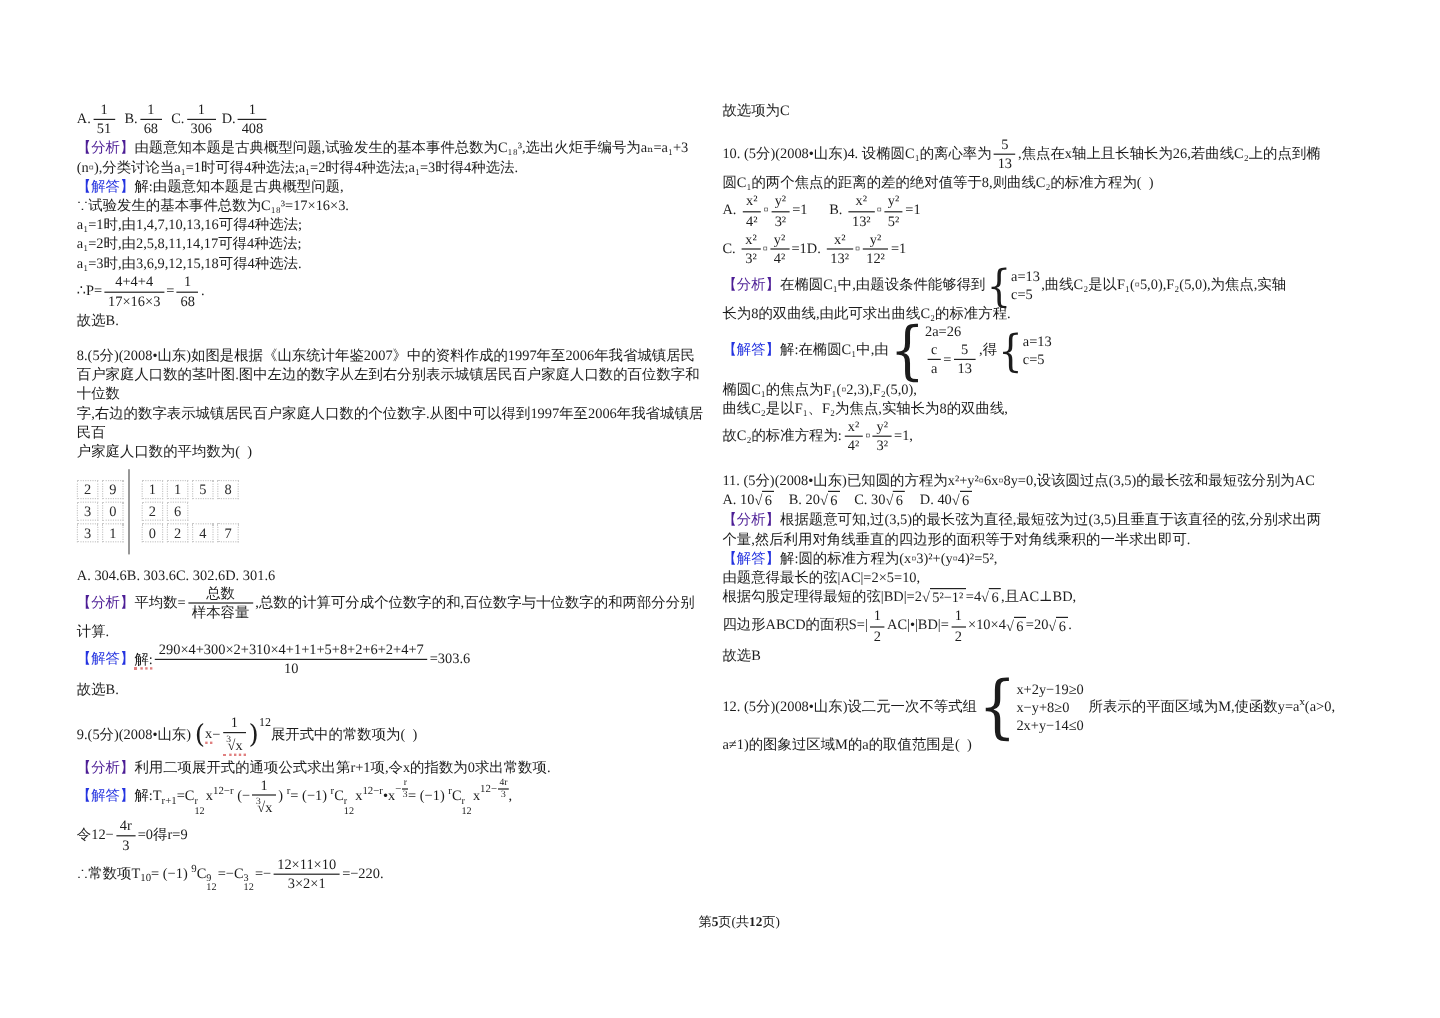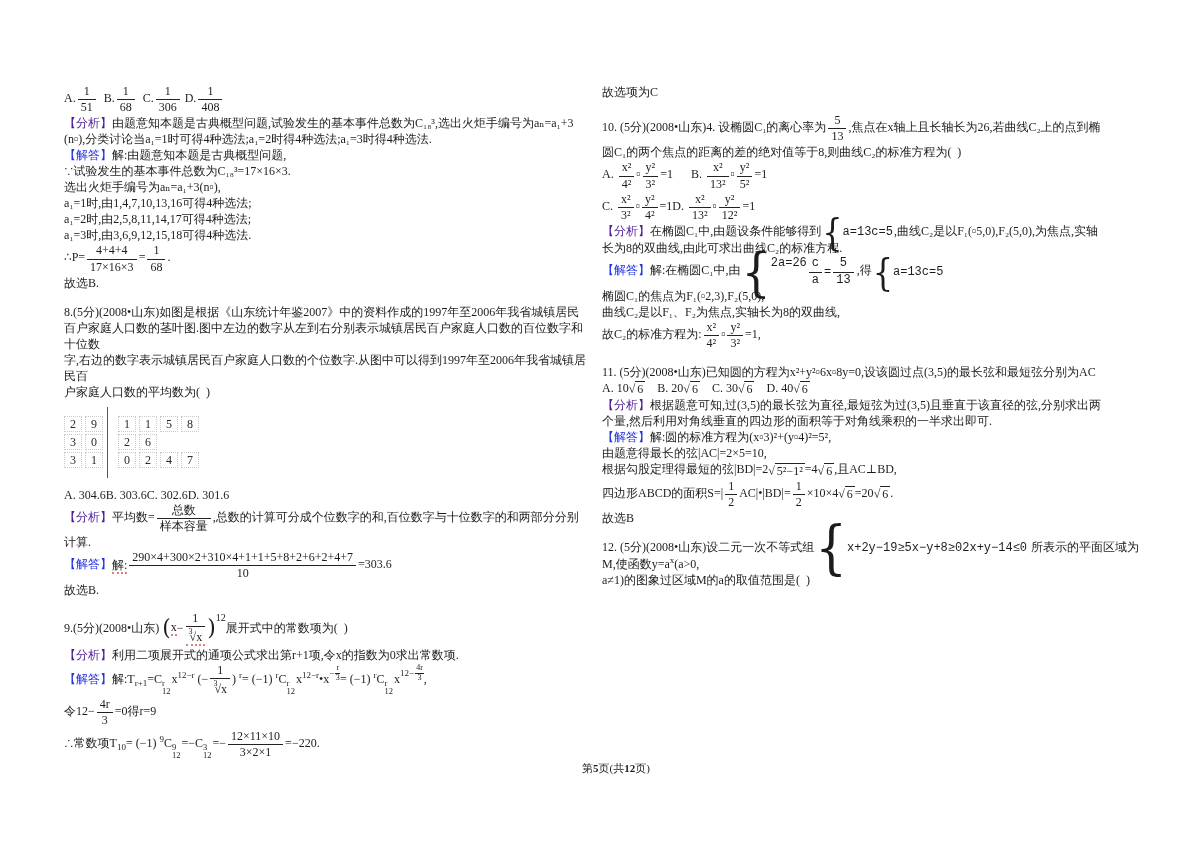--- a/index.html
+++ b/index.html
@@ -39,21 +39,21 @@
   .sqrt .ov{border-top:1px solid #222;padding:0 2px;}
   .idx{font-size:8px;vertical-align:7px;margin-right:-3px;}
   
   .bigp{font-size:22px;vertical-align:-3px;font-family:"DejaVu Serif",serif;letter-spacing:0;}
   
   .brace{display:inline-flex;align-items:center;vertical-align:middle;margin:0 1px;}
   .brace .bch{font-family:"DejaVu Serif",serif;font-weight:400;transform:scaleY(1.15);}
   .b2 .bch{font-size:32px;}
   .bfx .bch{font-size:46px;}
   .b3 .bch{font-size:50px;}
-  .brace .rows{display:inline-flex;flex-direction:row;text-align:left;line-height:15px;font-family:Liberation Mono, monospace;}
+  .brace .rows{display:inline-flex;flex-direction:column;text-align:left;line-height:15px;}
   .rowflex{display:inline-flex;align-items:center;}
   
   .sl{position:relative;margin:7px 0 9px;padding:7px 0 8px;}
   .sl .row{display:flex;line-height:14px;margin:2px 0;}
   .sl .c{width:16px;text-align:center;border:1px dotted #c9c9c9;margin-right:3px;color:#2a2a2a;}
   .sl .leaves{display:flex;margin-left:12px;}
   .sl .vline{position:absolute;left:43px;top:0;bottom:0;width:1px;background:#555;}
   
   .rdot{border-bottom:2px dotted #e08080;}
   
@@ -66,21 +66,20 @@
 <div id="page">
 
   <div id="colL" class="col">
 
     <p class="ln eqrow mb4"><span>A.</span><span class="fr"><span class="n">1</span><span class="d">51</span></span><span>  </span><span>B.</span><span class="fr"><span class="n">1</span><span class="d">68</span></span><span>  </span><span>C.</span><span class="fr"><span class="n">1</span><span class="d">306</span></span><span> </span><span>D.</span><span class="fr"><span class="n">1</span><span class="d">408</span></span></p>
 
     <p class="ln"><span class="tagA">【分析】</span><span>由题意知本题是古典概型问题,试验发生的基本事件总数为C₁₈³,选出火炬手编号为aₙ=a₁+3</span></p>
     <p class="ln"><span>(n▫),分类讨论当a₁=1时可得4种选法;a₁=2时得4种选法;a₁=3时得4种选法.</span></p>
     <p class="ln"><span class="tagS">【解答】</span><span>解:由题意知本题是古典概型问题,</span></p>
     <p class="ln"><span>∵试验发生的基本事件总数为C₁₈³=17×16×3.</span></p>
-    <p class="ln"><span>选出火炬手编号为aₙ=a₁+3(n▫),</span></p>
     <p class="ln"><span>a₁=1时,由1,4,7,10,13,16可得4种选法;</span></p>
     <p class="ln"><span>a₁=2时,由2,5,8,11,14,17可得4种选法;</span></p>
     <p class="ln"><span>a₁=3时,由3,6,9,12,15,18可得4种选法.</span></p>
     <p class="ln eqrow"><span>∴P=</span><span class="fr"><span class="n">4+4+4</span><span class="d">17×16×3</span></span><span>=</span><span class="fr"><span class="n">1</span><span class="d">68</span></span><span>.</span></p>
     <p class="ln"><span>故选B.</span></p>
 
     <div class="gap"></div>
 
     <p class="ln"><span>8.(5分)(2008•山东)如图是根据《山东统计年鉴2007》中的资料作成的1997年至2006年我省城镇居民</span></p>
     <p class="ln"><span>百户家庭人口数的茎叶图.图中左边的数字从左到右分别表示城镇居民百户家庭人口数的百位数字和十位数</span></p>
@@ -160,18 +159,18 @@
     <p class="ln"><span class="tagA">【分析】</span><span>根据题意可知,过(3,5)的最长弦为直径,最短弦为过(3,5)且垂直于该直径的弦,分别求出两</span></p>
     <p class="ln"><span>个量,然后利用对角线垂直的四边形的面积等于对角线乘积的一半求出即可.</span></p>
     <p class="ln"><span class="tagS">【解答】</span><span>解:圆的标准方程为(x▫3)²+(y▫4)²=5²,</span></p>
     <p class="ln"><span>由题意得最长的弦|AC|=2×5=10,</span></p>
     <p class="ln eqrow mt4"><span>根据勾股定理得最短的弦|BD|=2</span><span class="sqrt"><span>√</span><span class="ov">5²−1²</span></span><span>=4</span><span class="sqrt"><span>√</span><span class="ov">6</span></span><span>,且AC⊥BD,</span></p>
     <p class="ln eqrow mt4"><span>四边形ABCD的面积S=|</span><span class="fr"><span class="n">1</span><span class="d">2</span></span><span>AC|•|BD|=</span><span class="fr"><span class="n">1</span><span class="d">2</span></span><span>×10×4</span><span class="sqrt"><span>√</span><span class="ov">6</span></span><span>=20</span><span class="sqrt"><span>√</span><span class="ov">6</span></span><span>.</span></p>
     <p class="ln mt4"><span>故选B</span></p>
 
     <div class="gap"></div>
 
-    <p class="ln eqrow"><span>12. (5分)(2008•山东)设二元一次不等式组</span><span class="brace b3"><span class="bch">{</span><span class="rows"><span>x+2y−19≥5</span><span>x−y+8≥0</span><span>2x+y−14≤0</span></span></span><span> 所表示的平面区域为M,使函数y=a</span><span class="sp">x</span><span>(a&gt;0,</span></p>
+    <p class="ln eqrow"><span>12. (5分)(2008•山东)设二元一次不等式组</span><span class="brace b3"><span class="bch">{</span><span class="rows"><span>x+2y−19≥0</span><span>x−y+8≥0</span><span>2x+y−14≤0</span></span></span><span> 所表示的平面区域为M,使函数y=a</span><span class="sp">x</span><span>(a&gt;0,</span></p>
     <p class="ln mt4"><span>a≠1)的图象过区域M的a的取值范围是(  )</span></p>
   </div>
 
   <div class="footer"><span>第</span><b>5</b><span>页(共</span><b>12</b><span>页)</span></div>
 </div>
 
 </body></html>

